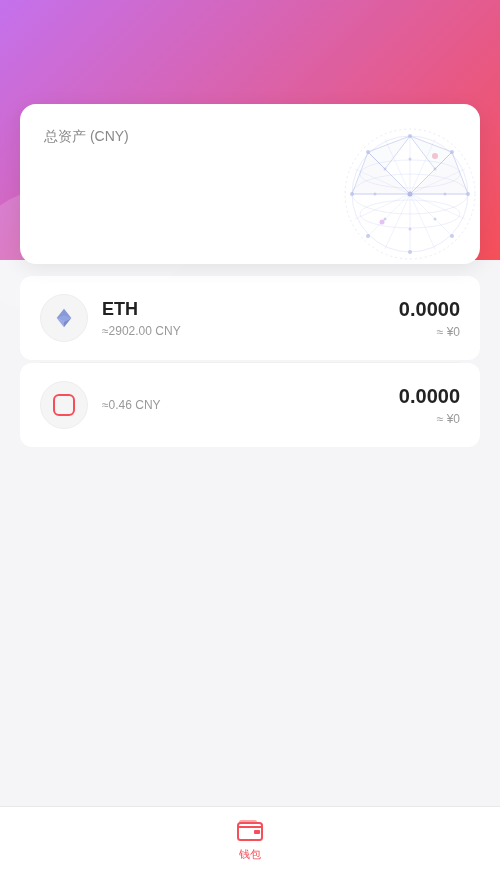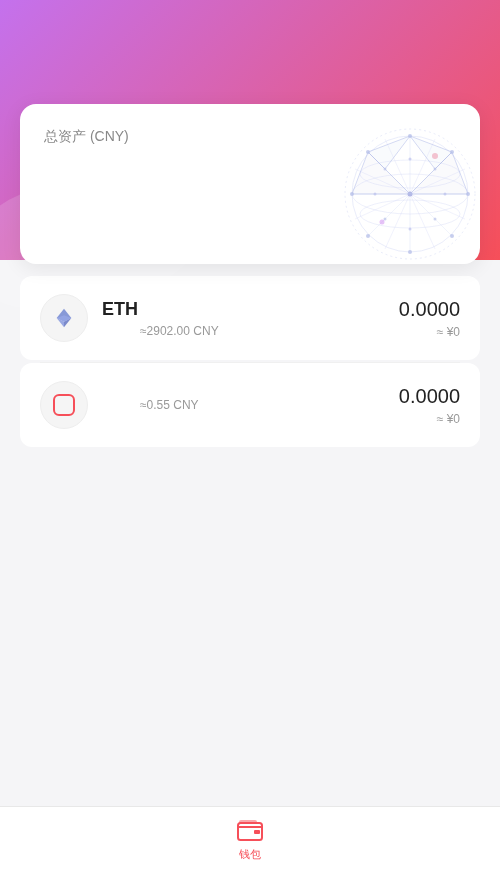--- a/index.html
+++ b/index.html
@@ -144,29 +144,28 @@
     }
     .coin-name {
       font-size: 18px;
       font-weight: 600;
       color: #222;
       margin-bottom: 4px;
     }
     .coin-price {
       font-size: 12px;
       color: #999;
-      margin-left: 38px;
     }
 
     .coin-balance {
       text-align: right;
     }
     .coin-amount {
       font-size: 20px;
-      font-weight: 400;
+      font-weight: 700;
       color: #222;
       margin-bottom: 4px;
     }
     .coin-cny {
       font-size: 12px;
       color: #999;
     }
 
     
     .divider {
@@ -361,21 +360,21 @@
           <path d="M9 18 L16 18" stroke="url(#eubGrad)" stroke-width="1.5" stroke-linecap="round"></path>
           <defs>
             <linearGradient id="eubGrad" x1="4" y1="4" x2="24" y2="24">
               <stop offset="0%" stop-color="#f64f59"></stop>
               <stop offset="100%" stop-color="#c471ed"></stop>
             </linearGradient>
           </defs>
         </svg>
       </div>
       <div class="coin-info">
-        <div class="coin-price">≈0.55 CNY</div>
+        <div class="coin-price">≈0.46 CNY</div>
       </div>
       <div class="coin-balance">
         <div class="coin-amount">0.0000</div>
         <div class="coin-cny">≈ ¥0</div>
       </div>
     </div>
 
   </div>
 
 </div>

